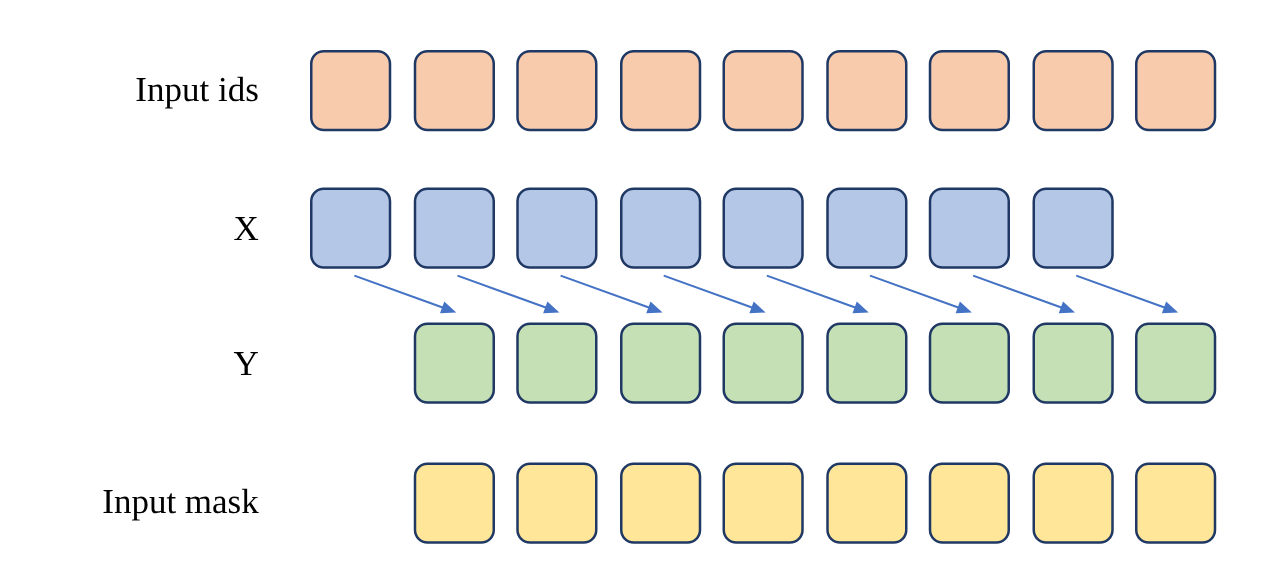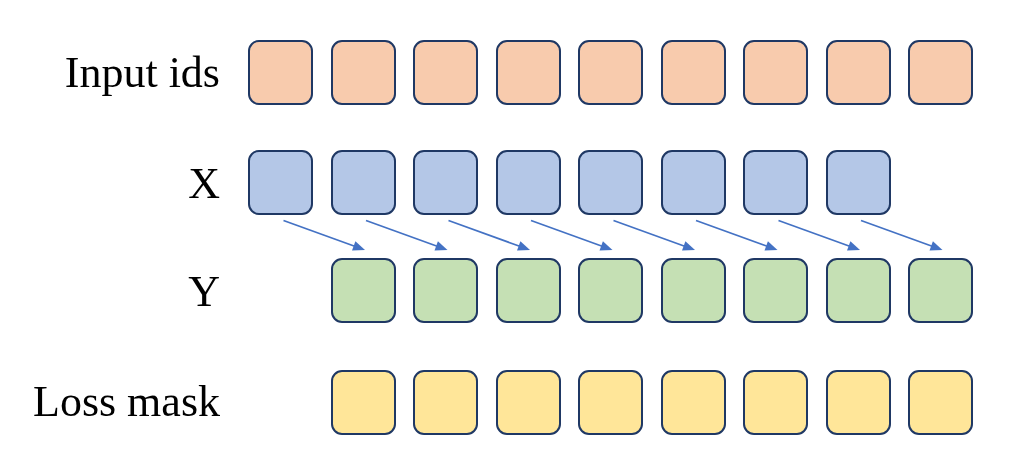--- a/index.html
+++ b/index.html
@@ -10,24 +10,24 @@
   .canvas {
     position: relative;
     width: 1030px;
     height: 464px;
     background: #ffffff;
     overflow: hidden;
     font-family: "Liberation Serif", "DejaVu Serif", serif;
   }
   .row-label {
     position: absolute;
-    left: 15px;
+    left: 2px;
     width: 205px;
     text-align: right;
-    font-size: 44px;
+    font-size: 28px;
     line-height: 1;
     color: #000000;
     transform: translateY(-50%);
     white-space: nowrap;
   }
   .lbl-0 { top: 73px; }
   .lbl-1 { top: 184px; }
   .lbl-2 { top: 292px; }
   .lbl-3 { top: 402px; }
   .sq {
@@ -70,21 +70,21 @@
       <line x1="861" y1="220.5" x2="932.1567254804379" y2="246.25611535794994" stroke="#4472C4" stroke-width="1.7"></line>
       <polygon points="942.5,250 929.514662050455,250.6172506266554 932.9181935432277,241.2142737906899" fill="#4472C4"></polygon>
     </svg>
 
   <div class="row-label lbl-0" style="color: rgb(0, 0, 0);">Input ids</div>
 
   <div class="row-label lbl-1" style="color: rgb(0, 0, 0);">X</div>
 
   <div class="row-label lbl-2" style="color: rgb(0, 0, 0);">Y</div>
 
-  <div class="row-label lbl-3" style="color: rgb(0, 0, 0);">Loss mask</div>
+  <div class="row-label lbl-3" style="color: rgb(0, 0, 0);">Input mask</div>
 
   <div id="squares">
       <div class="sq" style="left: 248px; top: 40px; background: rgb(248, 203, 173); border-color: rgb(31, 56, 100);"></div>
       <div class="sq" style="left: 330.5px; top: 40px; background: rgb(248, 203, 173); border-color: rgb(31, 56, 100);"></div>
       <div class="sq" style="left: 413px; top: 40px; background: rgb(248, 203, 173); border-color: rgb(31, 56, 100);"></div>
       <div class="sq" style="left: 495.5px; top: 40px; background: rgb(248, 203, 173); border-color: rgb(31, 56, 100);"></div>
       <div class="sq" style="left: 578px; top: 40px; background: rgb(248, 203, 173); border-color: rgb(31, 56, 100);"></div>
       <div class="sq" style="left: 660.5px; top: 40px; background: rgb(248, 203, 173); border-color: rgb(31, 56, 100);"></div>
       <div class="sq" style="left: 743px; top: 40px; background: rgb(248, 203, 173); border-color: rgb(31, 56, 100);"></div>
       <div class="sq" style="left: 825.5px; top: 40px; background: rgb(248, 203, 173); border-color: rgb(31, 56, 100);"></div>

